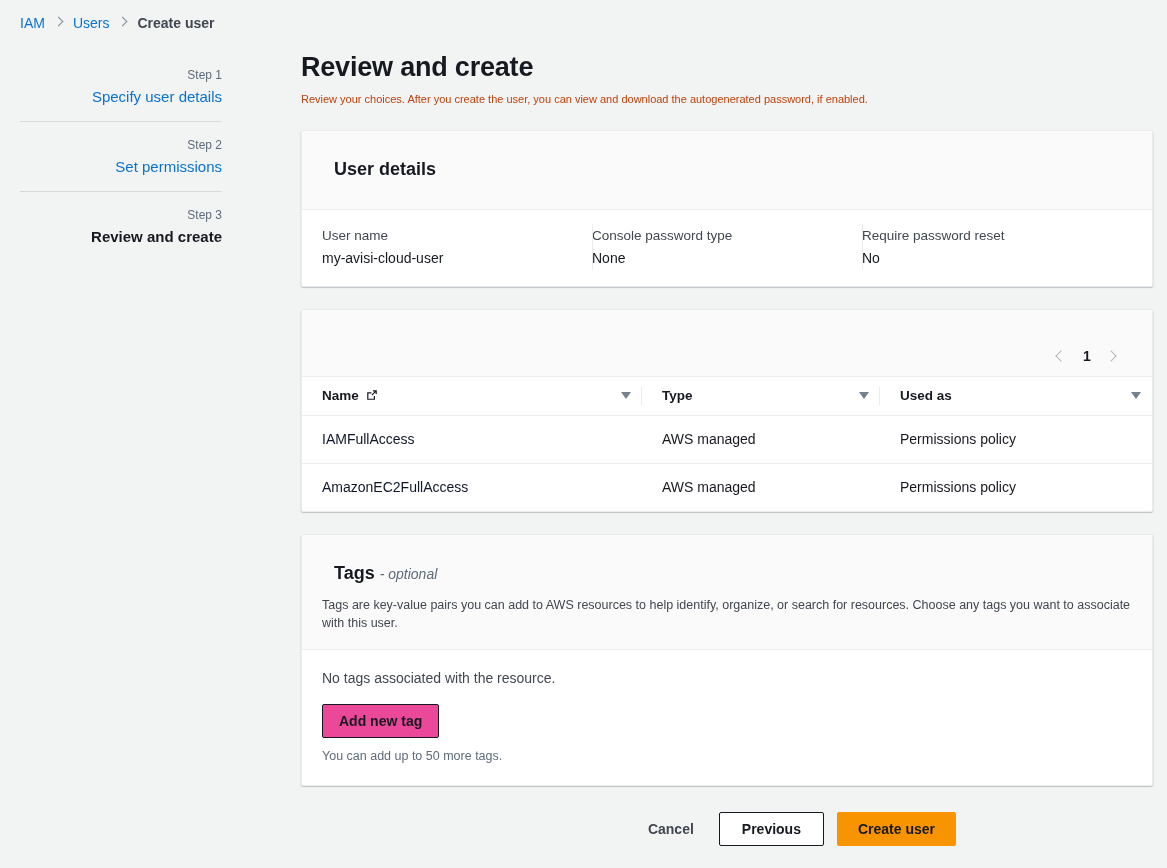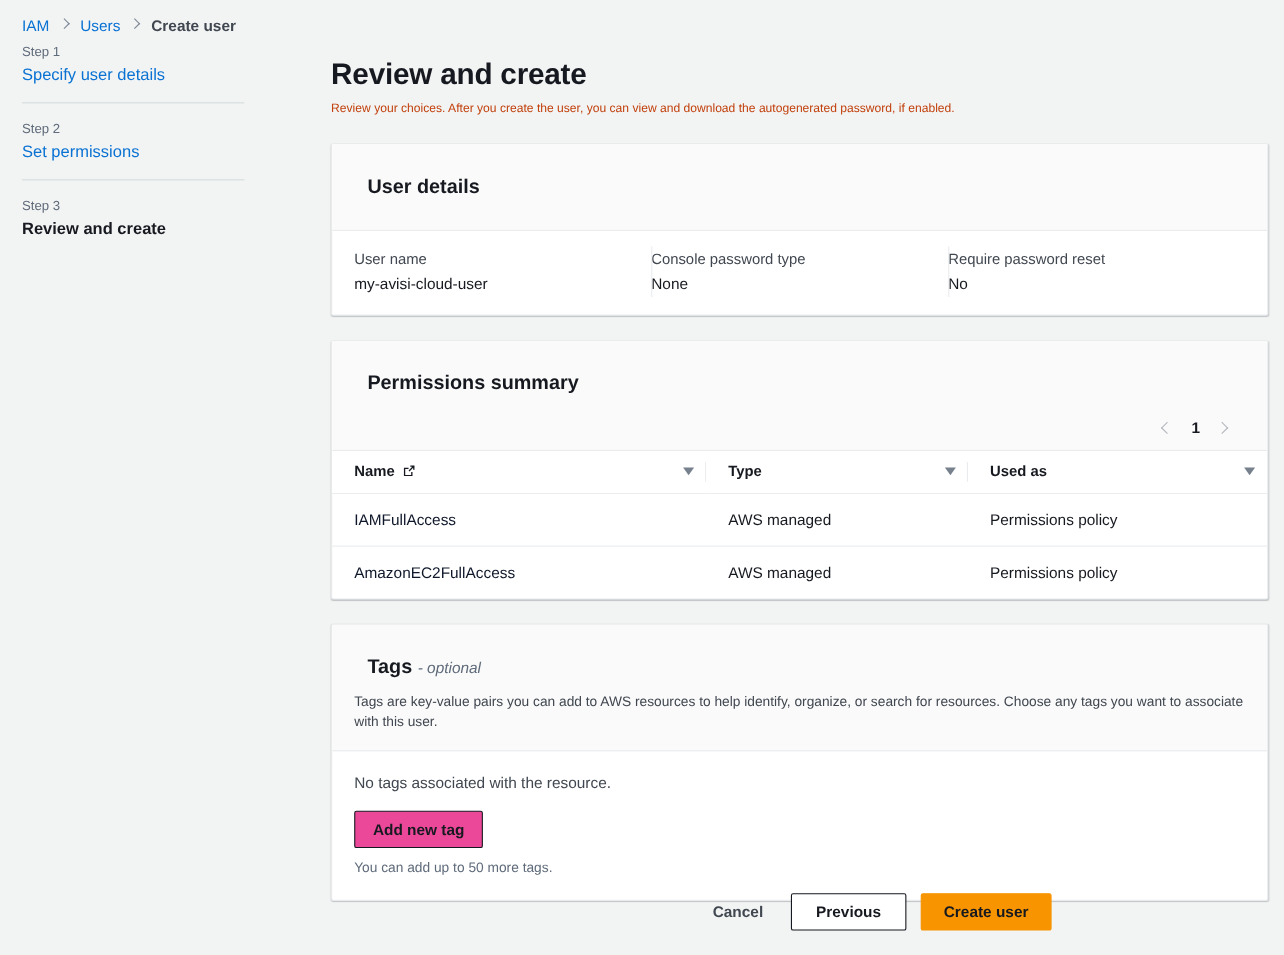--- a/index.html
+++ b/index.html
@@ -23,21 +23,21 @@
   .bc-current { color: #414750; font-weight: 700; }
   .bc-sep { display: inline-block; width: 10px; height: 14px; position: relative; }
   .bc-sep::before {
     content: ""; position: absolute; left: 1px; top: 2px;
     width: 6px; height: 6px;
     border-top: 1.6px solid #7d8998; border-right: 1.6px solid #7d8998;
     transform: rotate(45deg);
   }
 
   
-  .wizard { position: absolute; left: 20px; top: 36px; width: 202px; }
+  .wizard { position: absolute; left: 20px; top: 64px; width: 202px; text-align: right; }
   .wz-step { padding-top: 4px; padding-bottom: 14px; }
   .wz-num { font-size: 12px; color: #5f6b7a; margin-bottom: 6px; }
   .wz-title { font-size: 15px; color: #0972d3; cursor: pointer; line-height: 1.25; }
   .wz-title.active { color: #16191f; font-weight: 700; cursor: default; }
   .wz-div { height: 1px; background: #d5dbdb; margin: 0 0 12px 0; }
 
   
   .main { position: absolute; left: 301px; top: 52px; width: 852px; }
   h1.page-title {
     font-size: 27px; font-weight: 700; letter-spacing: -0.2px;
@@ -204,21 +204,20 @@
           <div class="ud-col">
             <div class="ud-label">Require password reset</div>
             <div class="ud-value">No</div>
           </div>
         </div>
       </div>
     </section>
 
     <section class="card">
       <div class="perm-head">
-        <h2 class="card-title">Permissions summary</h2>
         <div class="pager">
           <span class="pg-arrow prev"></span>
           <span class="pg-num">1</span>
           <span class="pg-arrow next"></span>
         </div>
       </div>
 
       <table class="perm-table">
         <colgroup>
             <col style="width:40%">

